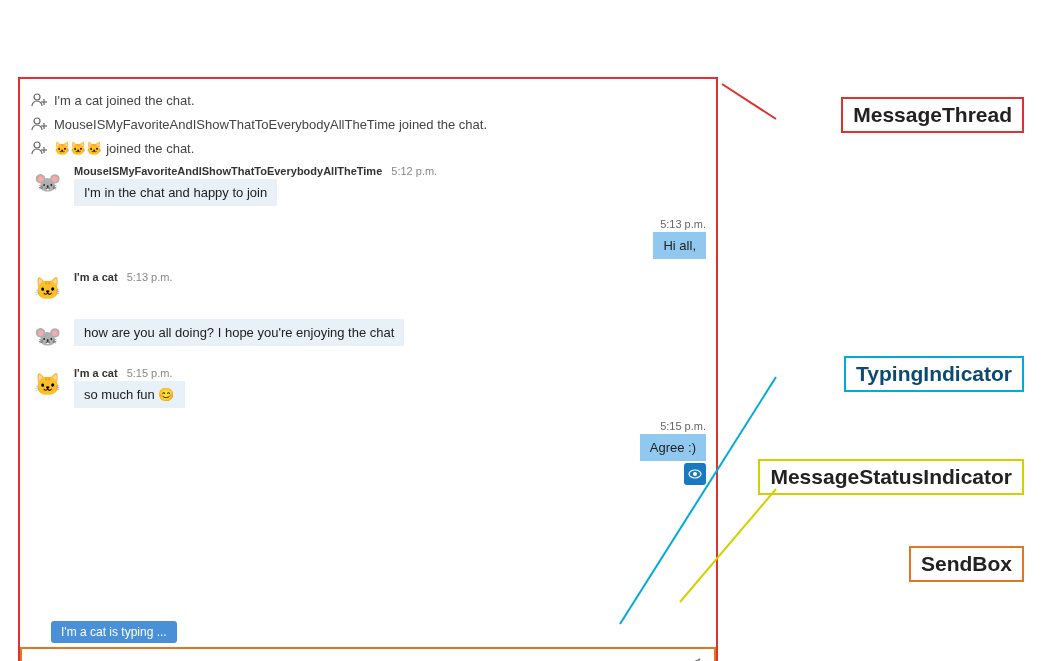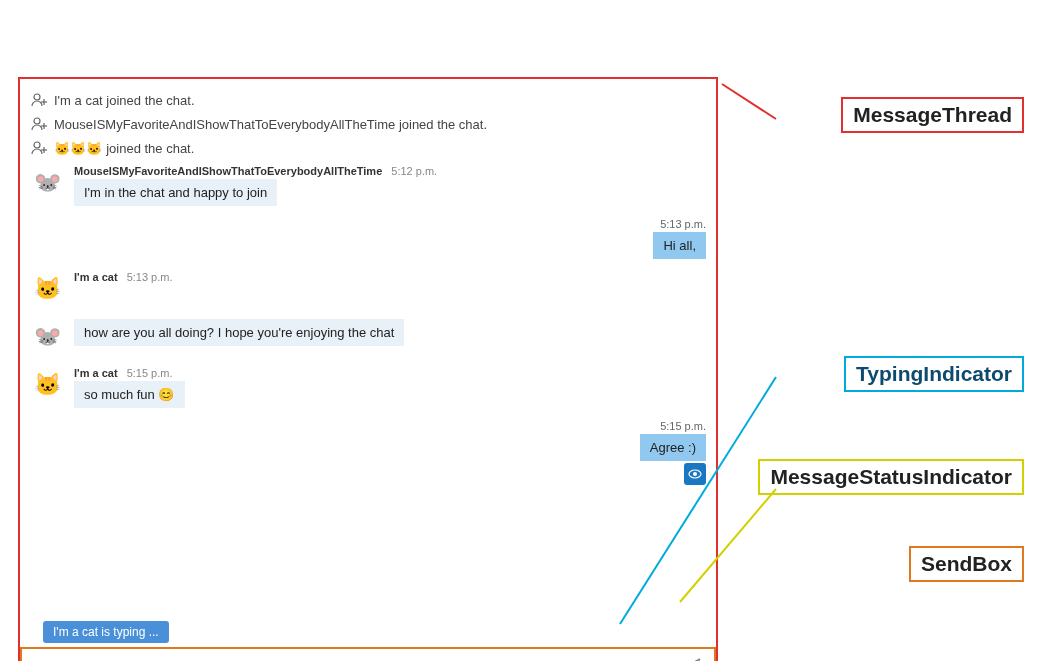--- a/index.html
+++ b/index.html
@@ -149,20 +149,21 @@
 
     .msg-status-icon svg {
       width: 14px;
       height: 14px;
     }
 
     .typing-indicator-bar {
       padding: 4px 23px;
       background: #fff;
       border-top: none;
+      margin-left: 8px;
     }
 
     .typing-text {
       display: inline-block;
       background: #4a90d9;
       color: #fff;
       font-size: 12px;
       padding: 4px 10px;
       border-radius: 3px;
     }

